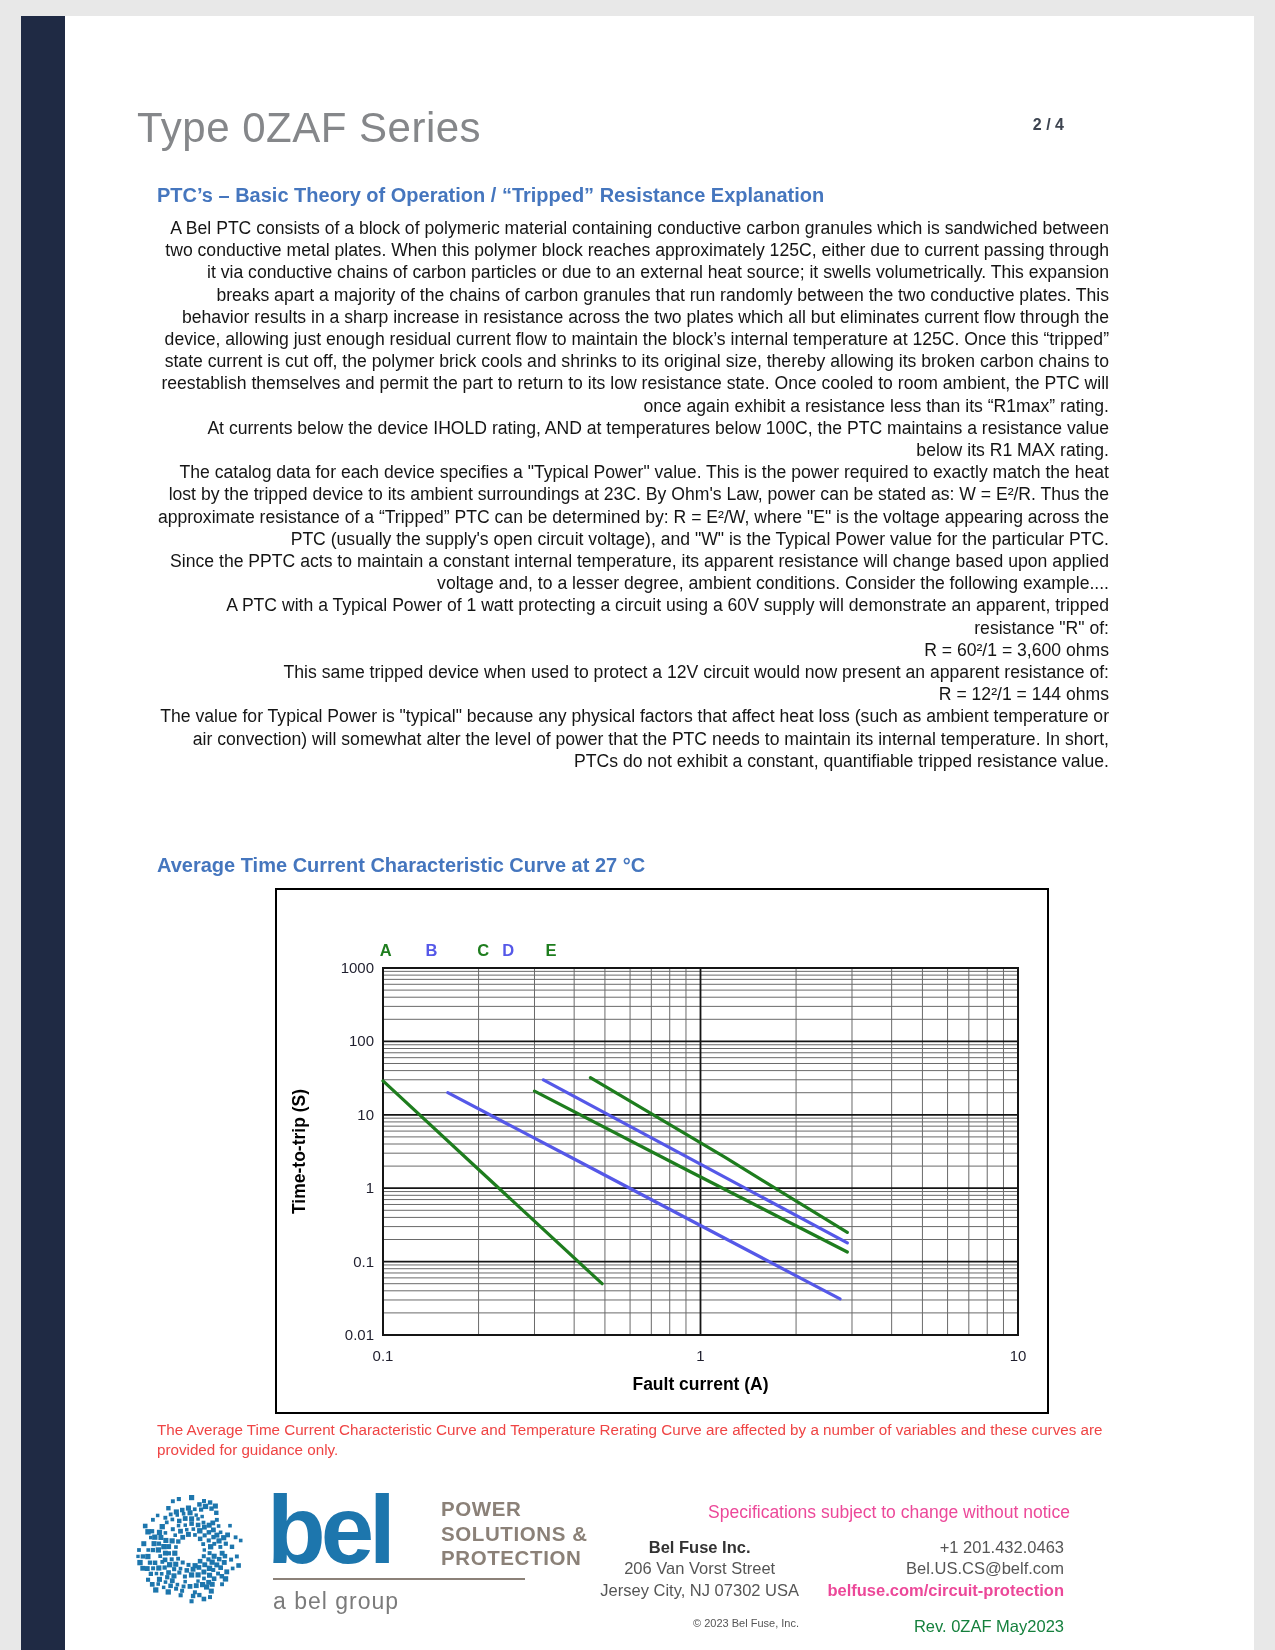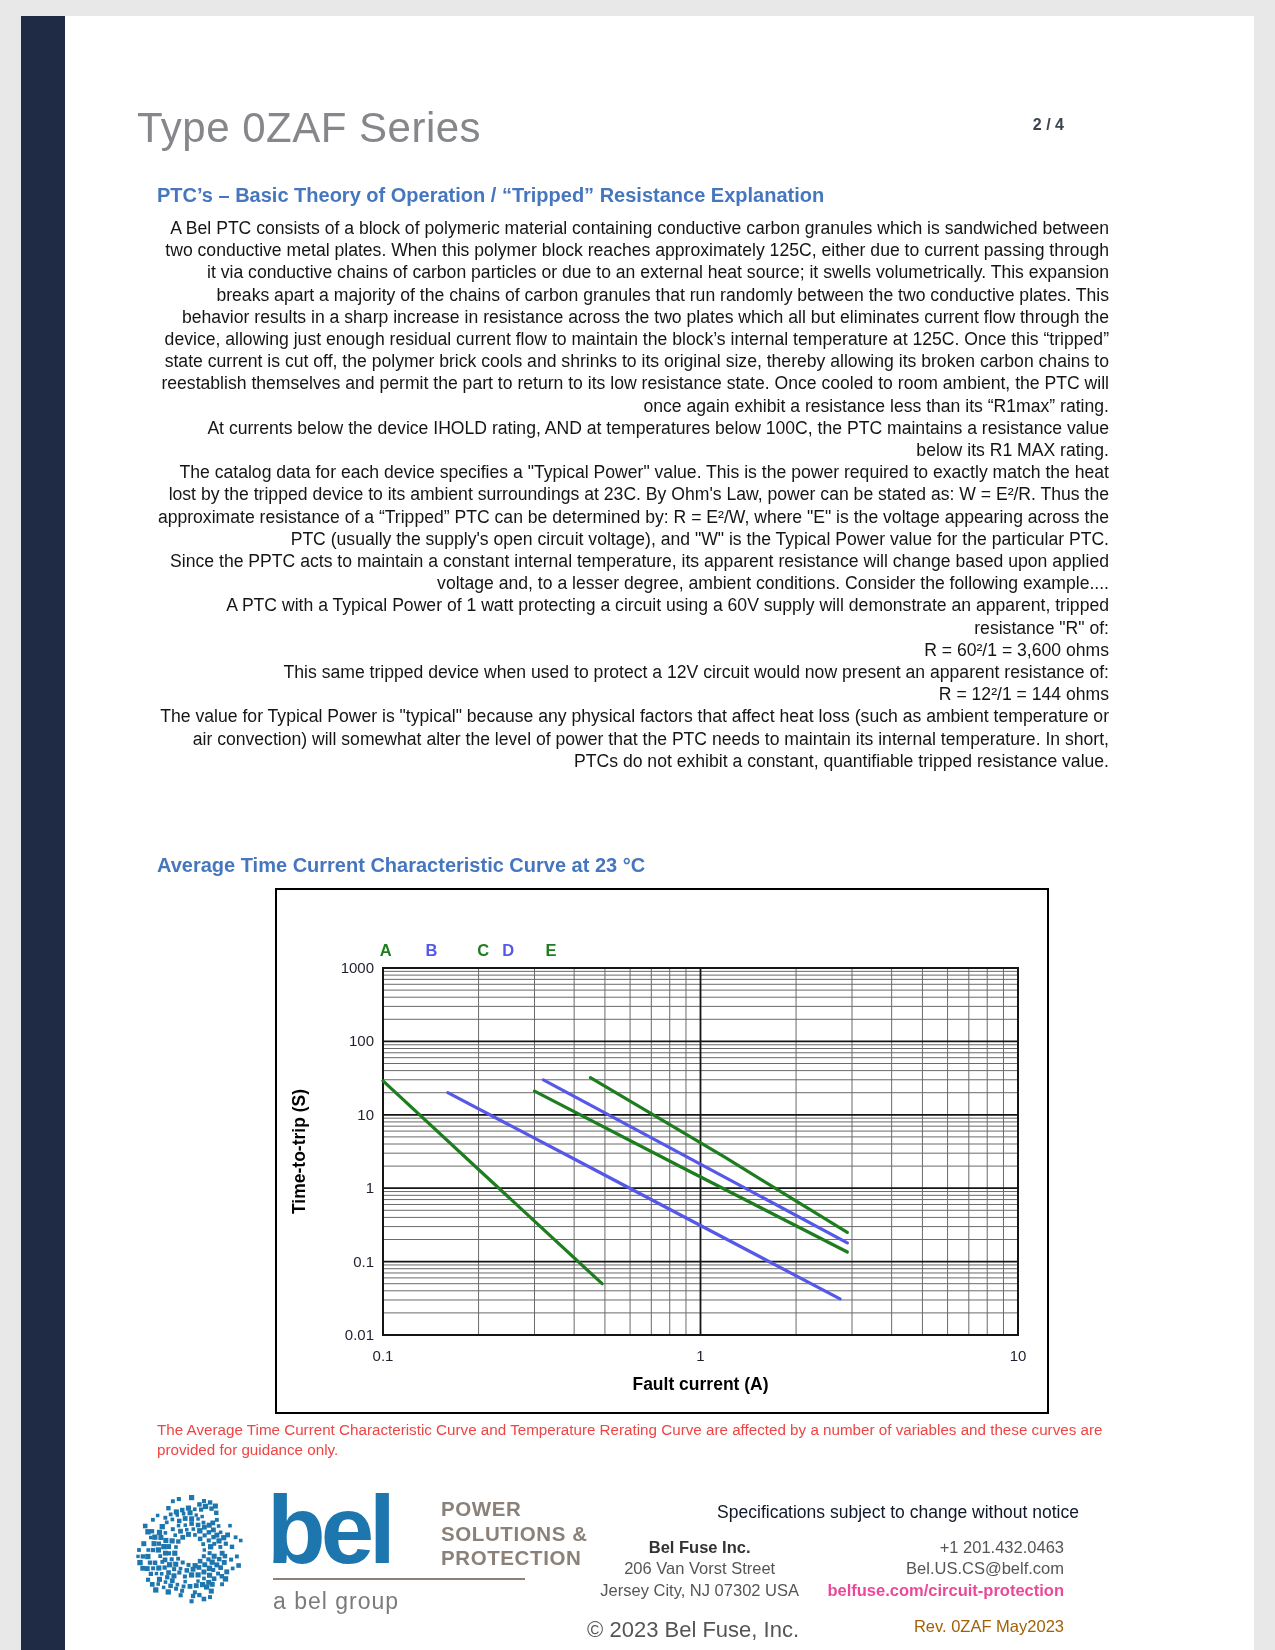--- a/index.html
+++ b/index.html
@@ -13,27 +13,27 @@
   .h2{top:838px;}
   .body-text{position:absolute;left:136px;top:201px;width:952px;font-size:17.6px;line-height:22.2px;color:#151515;}
   .body-text p{margin:0;text-align:right;}
   .chart-box{position:absolute;left:254px;top:872px;width:774px;height:526px;}
   .chart-note{position:absolute;left:136px;top:1404px;width:965px;font-size:15.2px;line-height:19.5px;color:#ef4444;}
   .logo-mosaic{position:absolute;left:113px;top:1478px;}
   .brand{position:absolute;left:246px;top:1468px;font-size:96px;font-weight:bold;letter-spacing:-5px;line-height:92px;}
   .tagline{position:absolute;left:420px;top:1481px;font-size:20.5px;font-weight:bold;line-height:24.5px;letter-spacing:0.6px;}
   .logo-rule{position:absolute;left:252px;top:1562px;width:252px;height:2px;}
   .bel-group{position:absolute;left:252px;top:1572px;font-size:23px;color:#7b7b7b;letter-spacing:1px;}
-  .specs-notice{position:absolute;right:175px;top:1486px;font-size:17.5px;color:#0f172a;}
+  .specs-notice{position:absolute;right:184px;top:1486px;font-size:17.5px;color:#ec4899;}
   .addr-block{position:absolute;right:455px;top:1521px;text-align:center;font-size:16.5px;line-height:21.3px;color:#555;}
   .addr-block .co{font-weight:bold;color:#333;}
   .contact-block{position:absolute;right:190px;top:1521px;text-align:right;font-size:16.5px;line-height:21.3px;color:#555;}
   .weblink{font-weight:bold;color:#ec4899;cursor:pointer;text-decoration:none;}
-  .copyright{position:absolute;right:455px;top:1601px;font-size:22px;color:#555;}
-  .revision{position:absolute;right:190px;top:1601px;font-size:16.5px;color:#a16207;}
+  .copyright{position:absolute;right:455px;top:1601px;font-size:11px;color:#555;}
+  .revision{position:absolute;right:190px;top:1601px;font-size:16.5px;color:#15803d;}
 </style>
 </head>
 <body>
 
 <div class="page">
   <div class="sidebar"></div>
 
   <div class="doc-title">Type 0ZAF Series</div>
   <div class="page-num">2 / 4</div>
 
@@ -44,21 +44,21 @@
     <p>At currents below the device IHOLD rating, AND at temperatures below 100C, the PTC maintains a resistance value below its R1 MAX rating.</p>
     <p>The catalog data for each device specifies a "Typical Power" value. This is the power required to exactly match the heat lost by the tripped device to its ambient surroundings at 23C. By Ohm's Law, power can be stated as: W = E²/R. Thus the approximate resistance of a “Tripped” PTC can be determined by: R = E²/W, where "E" is the voltage appearing across the PTC (usually the supply's open circuit voltage), and "W" is the Typical Power value for the particular PTC.</p>
     <p>Since the PPTC acts to maintain a constant internal temperature, its apparent resistance will change based upon applied voltage and, to a lesser degree, ambient conditions. Consider the following example....</p>
     <p>A PTC with a Typical Power of 1 watt protecting a circuit using a 60V supply will demonstrate an apparent, tripped resistance "R" of:</p>
     <p>R = 60²/1 = 3,600 ohms</p>
     <p>This same tripped device when used to protect a 12V circuit would now present an apparent resistance of:</p>
     <p>R = 12²/1 = 144 ohms</p>
     <p>The value for Typical Power is "typical" because any physical factors that affect heat loss (such as ambient temperature or air convection) will somewhat alter the level of power that the PTC needs to maintain its internal temperature. In short, PTCs do not exhibit a constant, quantifiable tripped resistance value.</p>
   </div>
 
-  <div class="h-blue h2">Average Time Current Characteristic Curve at 23 °C</div>
+  <div class="h-blue h2">Average Time Current Characteristic Curve at 27 °C</div>
 
   <div class="chart-box">
     <svg id="chart-svg" width="774" height="526" viewBox="0 0 774 526">
         <rect x="1" y="1" width="772" height="524" fill="#ffffff" stroke="#000" stroke-width="2"></rect>
         <line x1="203.57702362331406" y1="80" x2="203.57702362331406" y2="447" stroke="#6a6a6a" stroke-width="1"></line>
         <line x1="259.48599837349286" y1="80" x2="259.48599837349286" y2="447" stroke="#6a6a6a" stroke-width="1"></line>
         <line x1="299.15404724662807" y1="80" x2="299.15404724662807" y2="447" stroke="#6a6a6a" stroke-width="1"></line>
         <line x1="329.92297637668594" y1="80" x2="329.92297637668594" y2="447" stroke="#6a6a6a" stroke-width="1"></line>
         <line x1="355.0630219968069" y1="80" x2="355.0630219968069" y2="447" stroke="#6a6a6a" stroke-width="1"></line>
         <line x1="376.3186277045266" y1="80" x2="376.3186277045266" y2="447" stroke="#6a6a6a" stroke-width="1"></line>

